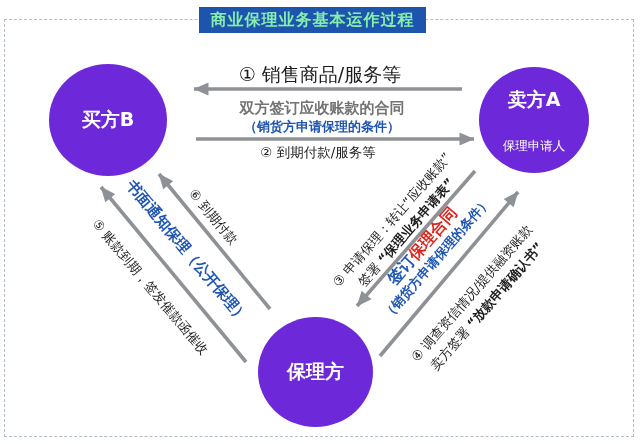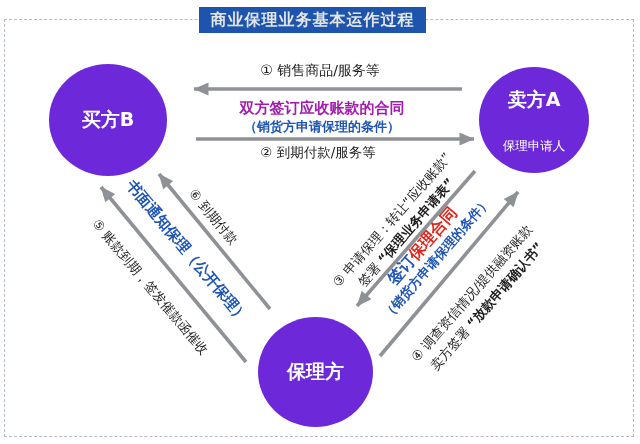--- a/index.html
+++ b/index.html
@@ -7,37 +7,37 @@
     position:relative;width:640px;height:444px;background:#ffffff;overflow:hidden;
     font-family:"DejaVu Sans","Liberation Sans",sans-serif;color:#1c1c1c;
   }
   .frame{
     position:absolute;left:4px;top:19px;width:628px;height:416px;
     border:1px dashed #b3bdc9;
   }
   .arrows{position:absolute;left:0;top:0;}
   .title{
     position:absolute;left:199px;top:7px;width:227px;height:26px;
-    background:#1d55ae;color:#e5e5e5;font-size:16px;font-weight:bold;
+    background:#1d55ae;color:#86efac;font-size:16px;font-weight:bold;
     text-align:center;line-height:26px;letter-spacing:1px;
   }
   .node{
     position:absolute;border-radius:50%;background:#6d28d9;color:#ffffff;
     display:flex;flex-direction:column;align-items:center;justify-content:center;
     text-align:center;
   }
   .node-buyer{left:49px;top:64px;width:118px;height:112px;}
   .node-seller{left:479px;top:67px;width:110px;height:106px;gap:22px;}
   .node-factor{left:258px;top:317px;width:115px;height:110px;}
   .node-label{font-size:19px;font-weight:bold;}
   .node-sub{font-size:12.5px;margin-top:3px;line-height:16px;}
   .node-factor .node-sub{width:92px;}
   .lbl{position:absolute;text-align:center;white-space:nowrap;}
-  .step1{left:220px;top:62px;width:200px;font-size:14px;}
-  .contract1{left:192px;top:99px;width:260px;font-size:15px;font-weight:bold;color:#a21caf;}
+  .step1{left:220px;top:62px;width:200px;font-size:19px;}
+  .contract1{left:192px;top:99px;width:260px;font-size:15px;font-weight:bold;color:#737373;}
   .contract2{left:192px;top:118px;width:260px;font-size:13px;font-weight:bold;color:#1e55b4;}
   .step2{left:218px;top:144px;width:200px;font-size:13.5px;}
   .rot{position:absolute;text-align:center;white-space:nowrap;transform-origin:50% 50%;}
   .step5{left:50px;top:278px;width:200px;font-size:13px;transform:rotate(50deg);}
   .notify{left:97px;top:242px;width:180px;font-size:15px;font-weight:bold;color:#1e55b4;transform:rotate(50deg);}
   .step6{left:168px;top:208px;width:90px;font-size:13px;transform:rotate(50deg);}
   .step3{left:294px;top:207px;width:210px;font-size:13px;line-height:19px;transform:rotate(-49deg);}
   .sign{left:324px;top:233px;width:210px;transform:rotate(-49deg);}
   .sign .l1{font-size:16px;font-weight:bold;line-height:20px;}
   .sign .l2{font-size:13px;font-weight:bold;line-height:17px;}

